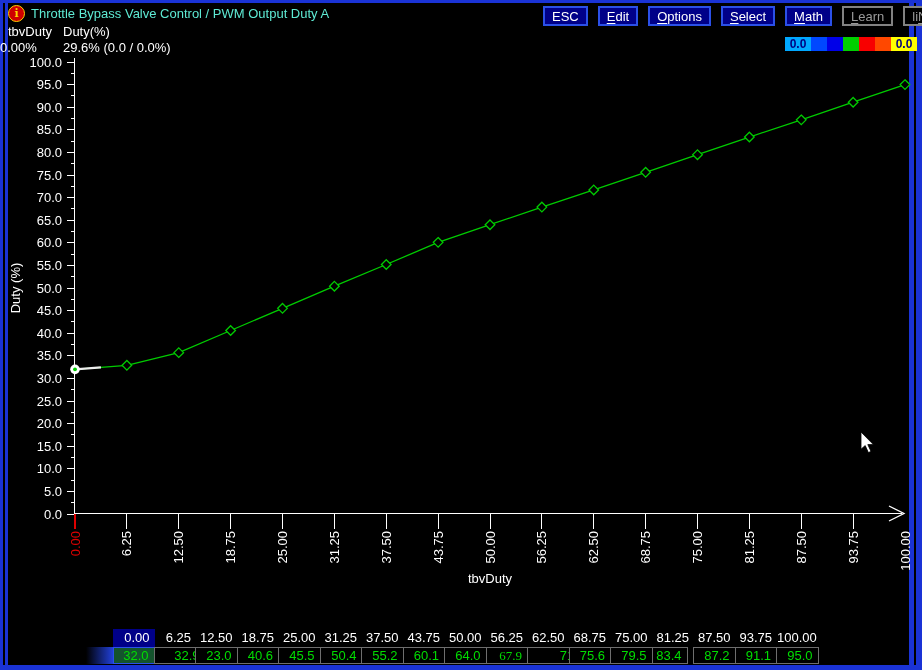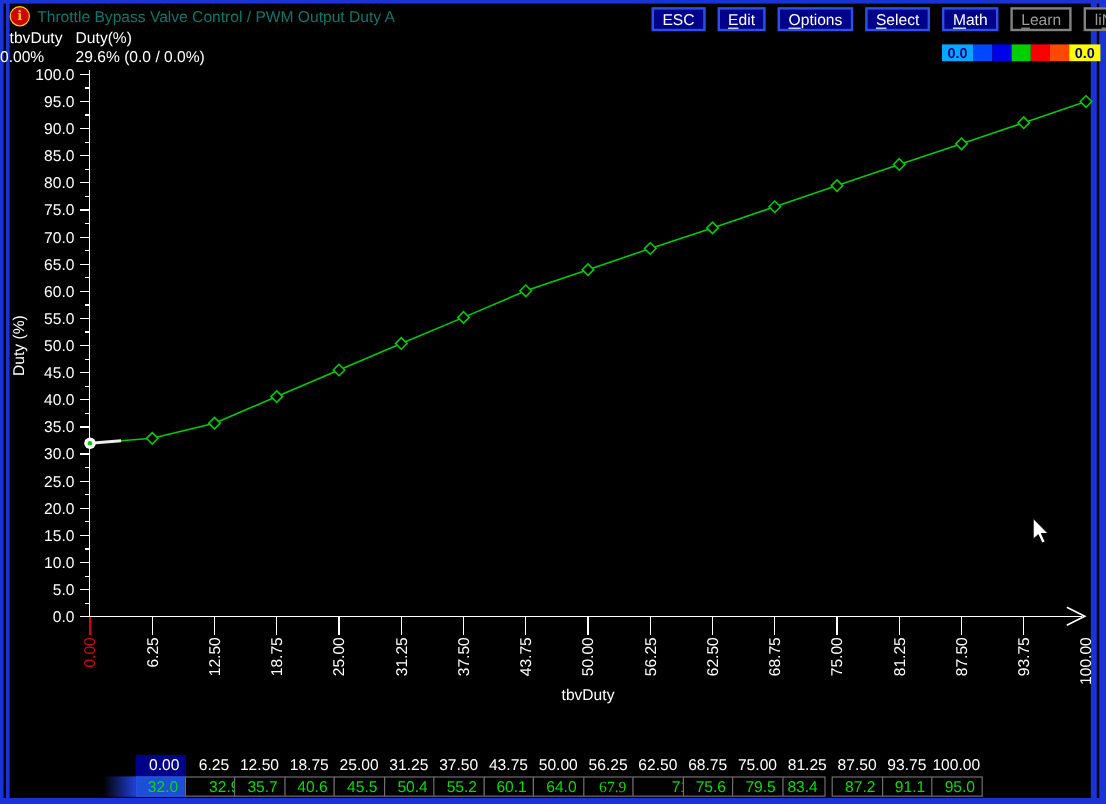--- a/index.html
+++ b/index.html
@@ -6,41 +6,41 @@
   body{width:922px;height:670px;position:relative;overflow:hidden;
        font-family:"Liberation Sans",sans-serif;color:#fff;font-size:13px;}
   .abs{position:absolute;}
   
   .frame{position:absolute;background:#1a33d6;}
   
   #info-icon{left:8px;top:5px;width:15px;height:15px;border-radius:50%;
      background:#cf0000;border:1px solid #ffd400;color:#ffd400;
      font-weight:bold;font-size:11px;line-height:15px;text-align:center;
      font-family:"DejaVu Serif",serif;}
-  #page-title{left:31px;top:6px;color:#0f766e;white-space:nowrap;}
+  #page-title{left:31px;top:6px;color:#5eead4;white-space:nowrap;}
   
   .ro{white-space:nowrap;}
   
   #toolbar{left:543px;top:6px;display:flex;gap:10px;}
   .btn{height:20px;box-sizing:border-box;border:2px solid #2b50e8;background:#000088;
        color:#fff;padding:0 7px;display:flex;align-items:center;white-space:nowrap;}
   .btn u{text-decoration:underline;text-underline-offset:2px;}
   .btn.disabled{border-color:#828282;background:#000;color:#9a9a9a;}
   
   #color-scale{left:785px;top:37px;height:14px;display:flex;}
   .seg{height:14px;display:flex;align-items:center;justify-content:center;
        color:#000080;font-weight:bold;font-size:12px;}
   
   .hcell{position:absolute;height:18px;line-height:18px;text-align:right;
          padding-right:5px;box-sizing:border-box;color:#fff;}
   .hcell.sel{background:#000088;}
   .vcell{position:absolute;height:17px;line-height:16px;text-align:right;
          padding-right:5px;box-sizing:border-box;color:#00dd00;
          border:1px solid #6e6e6e;background:#000;}
-  .vcell.sel{background:#1d4ed8;border-color:#2b50e8;}
+  .vcell.sel{background:#14532d;border-color:#2b50e8;}
   #sel-glow{left:86px;top:647px;width:27px;height:17px;
       background:linear-gradient(to right,rgba(33,64,216,0),rgba(33,64,216,1));}
   svg text{font-family:"Liberation Sans",sans-serif;}
 </style>
 </head>
 <body>
 
 <div class="frame" style="left:0;top:0;width:922px;height:3px;"></div>
 <div class="frame" style="left:0;top:0;width:3px;height:670px;"></div>
 <div class="frame" style="left:5px;top:0;width:3px;height:670px;"></div>
@@ -229,21 +229,21 @@
       <path d="M 905.0000000000001 79.80000000000003 L 909.8000000000001 84.60000000000002 L 905.0000000000001 89.40000000000002 L 900.2000000000002 84.60000000000002 Z" fill="#000" stroke="#00cc00" stroke-width="1.3"></path>
     </svg></div>
 
 <div class="abs" id="sel-glow"></div>
 <div class="abs" id="bottom-table" style="left:0;top:0;">
     <div class="hcell sel" style="left: 113px; top: 629px; width: 41.5px;">0.00</div>
     <div class="vcell sel" style="left: 113px; top: 647px; width: 41.5px;">32.0</div>
     <div class="hcell" style="left: 154.5px; top: 629px; width: 41.5px;">6.25</div>
     <div class="vcell" style="left: 153.5px; top: 647px; width: 52px;">32.9</div>
     <div class="hcell" style="left: 196px; top: 629px; width: 41.5px;">12.50</div>
-    <div class="vcell" style="left: 195px; top: 647px; width: 42.5px;">35.7</div>
+    <div class="vcell" style="left: 195px; top: 647px; width: 42.5px;">23.0</div>
     <div class="hcell" style="left: 237.5px; top: 629px; width: 41.5px;">18.75</div>
     <div class="vcell" style="left: 236.5px; top: 647px; width: 42.5px;">40.6</div>
     <div class="hcell" style="left: 279px; top: 629px; width: 41.5px;">25.00</div>
     <div class="vcell" style="left: 278px; top: 647px; width: 42.5px;">45.5</div>
     <div class="hcell" style="left: 320.5px; top: 629px; width: 41.5px;">31.25</div>
     <div class="vcell" style="left: 319.5px; top: 647px; width: 43px;">50.4</div>
     <div class="hcell" style="left: 362px; top: 629px; width: 41.5px;">37.50</div>
     <div class="vcell" style="left: 361px; top: 647px; width: 42.5px;">55.2</div>
     <div class="hcell" style="left: 403.5px; top: 629px; width: 41.5px;">43.75</div>
     <div class="vcell" style="left: 402.5px; top: 647px; width: 42.5px;">60.1</div>

